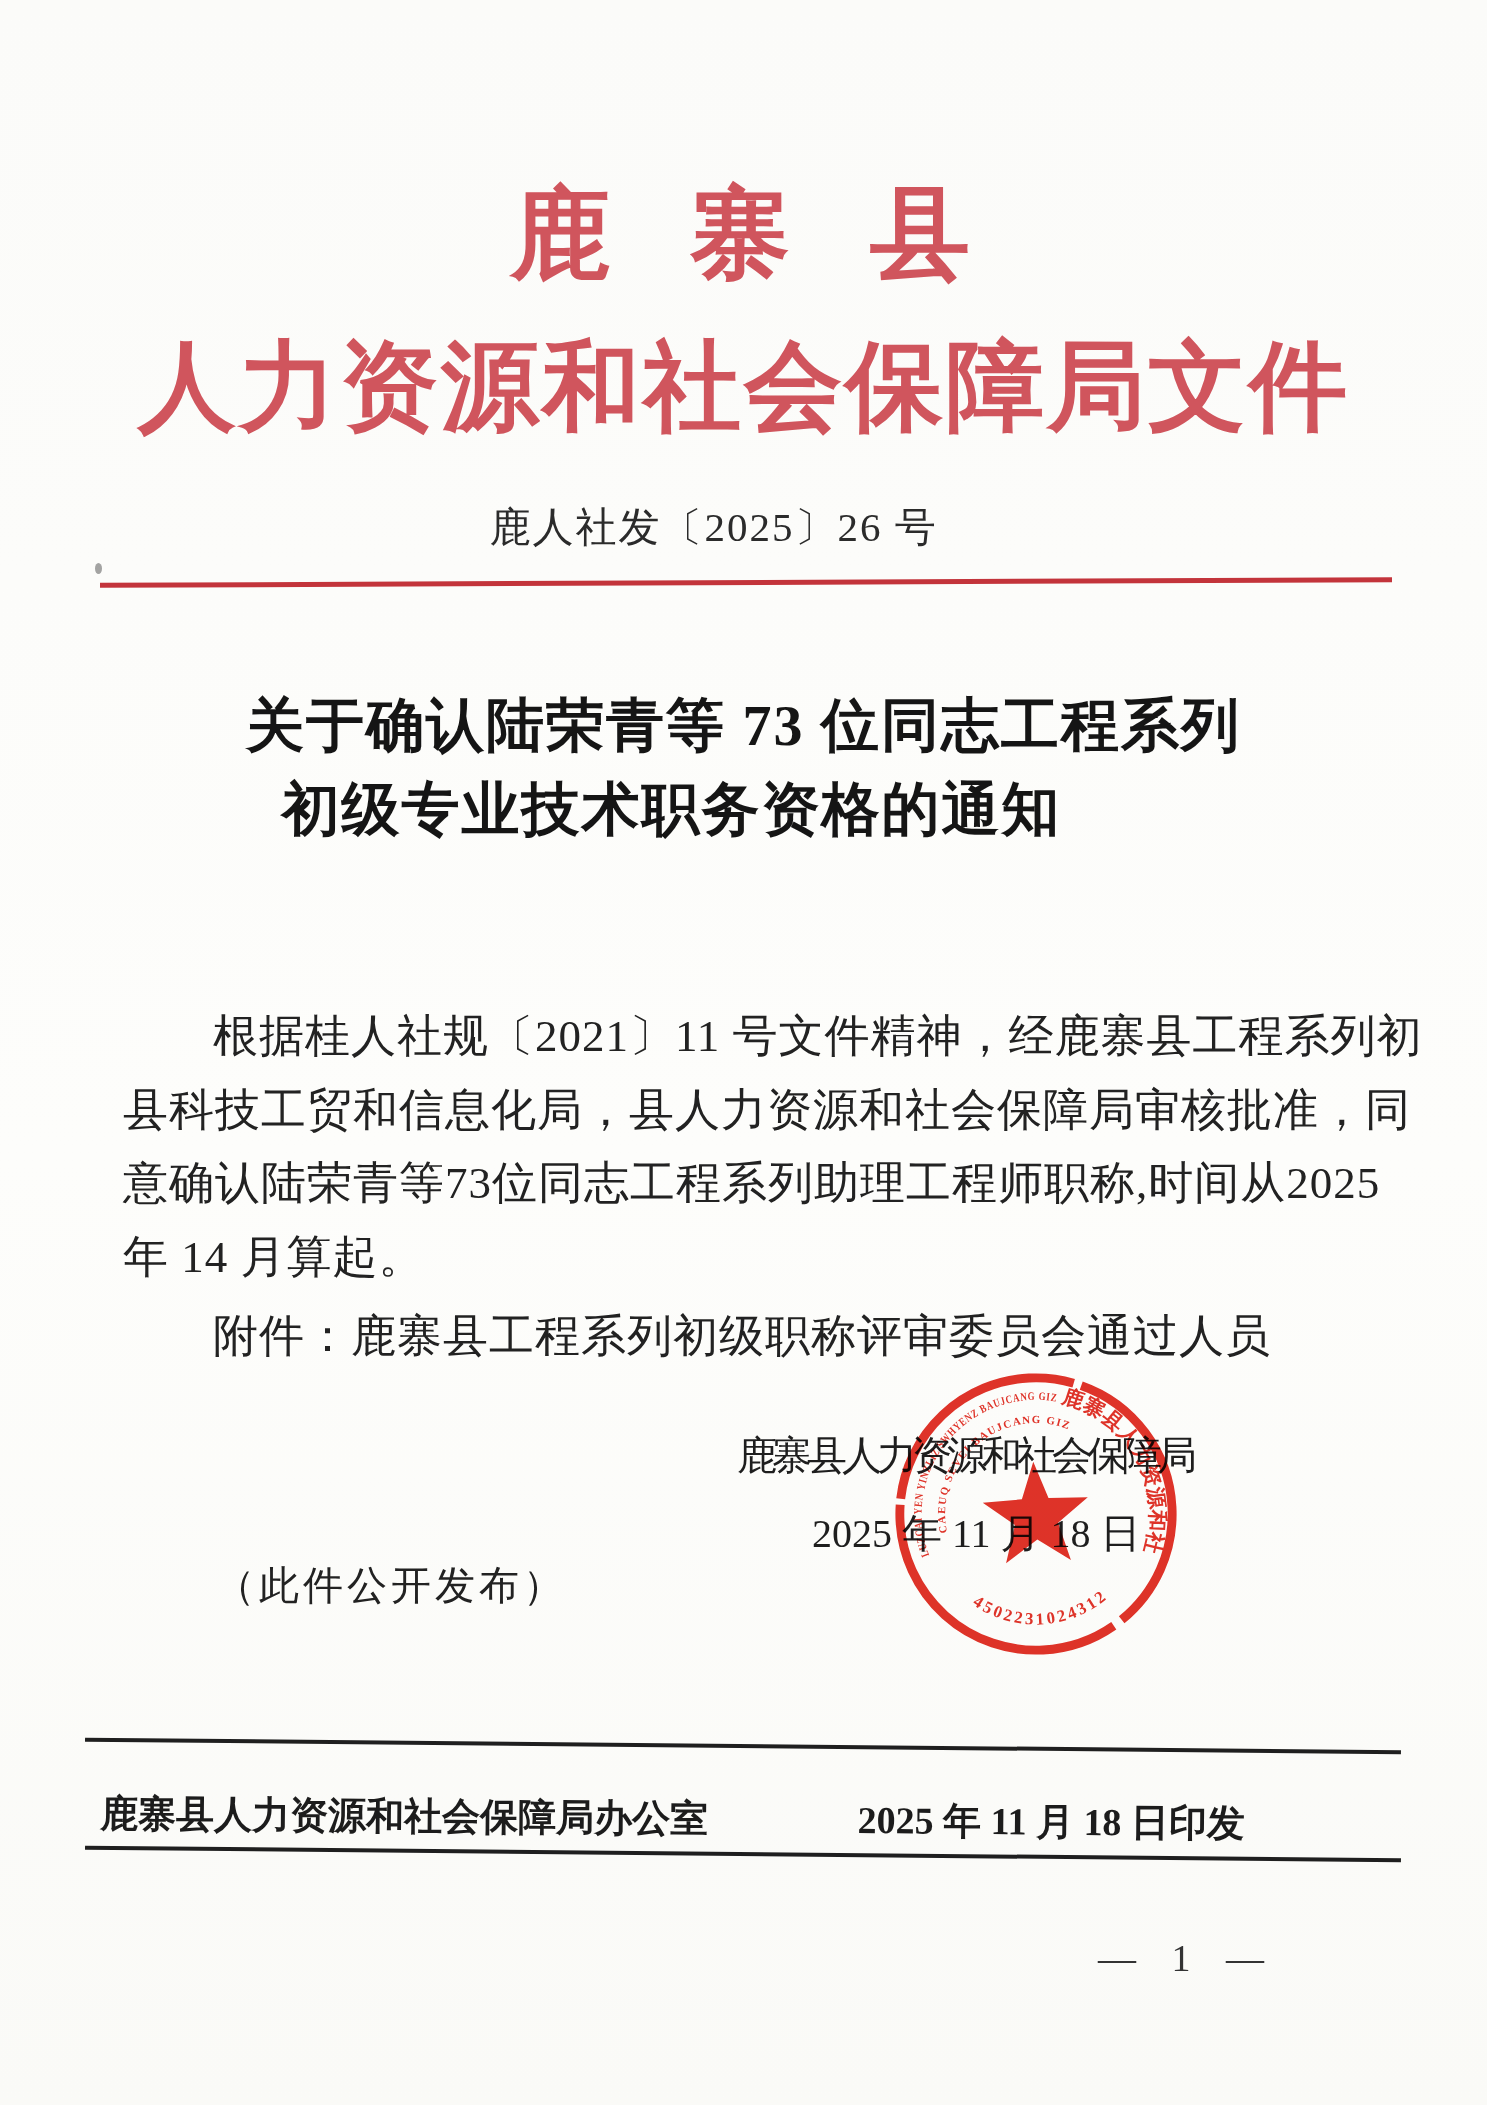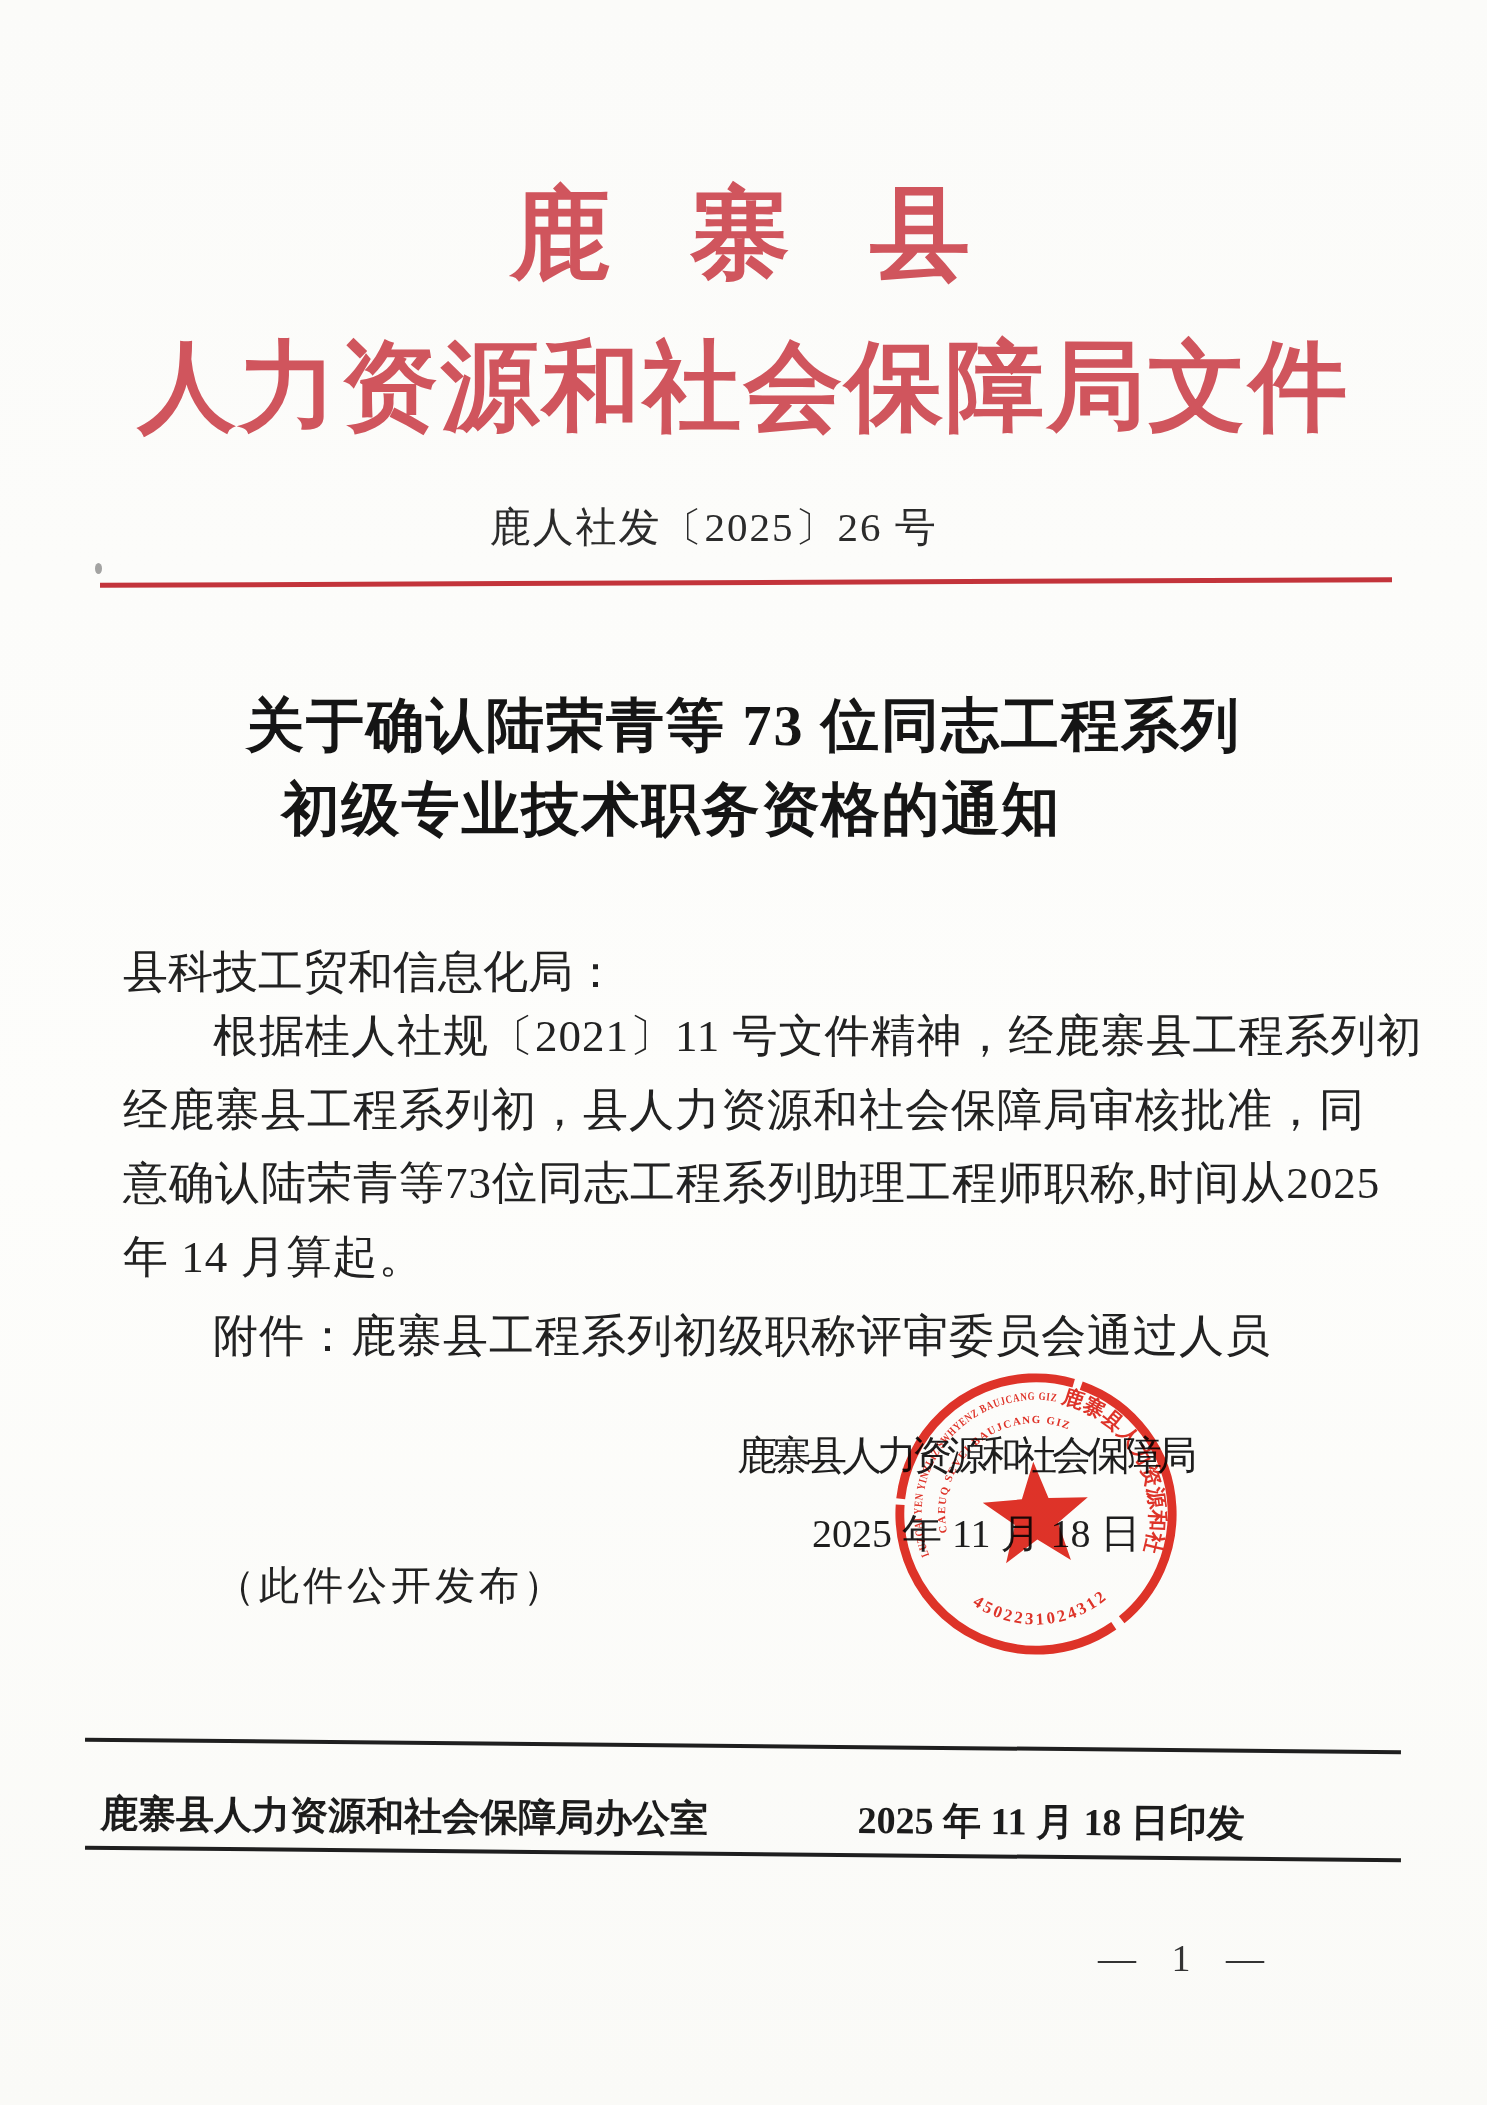--- a/index.html
+++ b/index.html
@@ -77,25 +77,24 @@
   <div class="abs org2">人力资源和社会保障局文件</div>
   <div class="abs docnum">鹿人社发〔2025〕26 号</div>
   <div class="abs redline"></div>
   <div class="abs speck"></div>
 
   <div class="abs title-block">
     <span class="t1">关于确认陆荣青等 73 位同志工程系列</span>
     <span class="t2">初级专业技术职务资格的通知</span>
   </div>
 
-  <div class="abs salutation">县科技工贸和信息化局：</div>
 
   <div class="abs para">
     <div class="line indent">根据桂人社规〔2021〕11 号文件精神，经鹿寨县工程系列初</div>
-    <div class="line">经鹿寨县工程系列初，县人力资源和社会保障局审核批准，同</div>
+    <div class="line">县科技工贸和信息化局，县人力资源和社会保障局审核批准，同</div>
     <div class="line">意确认陆荣青等73位同志工程系列助理工程师职称,时间从2025</div>
     <div class="line">年 14 月算起。</div>
   </div>
 
   <div class="abs attachment">附件：鹿寨县工程系列初级职称评审委员会通过人员</div>
 
   <div class="abs sig-org">鹿寨县人力资源和社会保障局</div>
   <div class="abs sig-date">2025 年 11 月 18 日</div>
   <div class="abs pub-note">（此件公开发布）</div>
 

